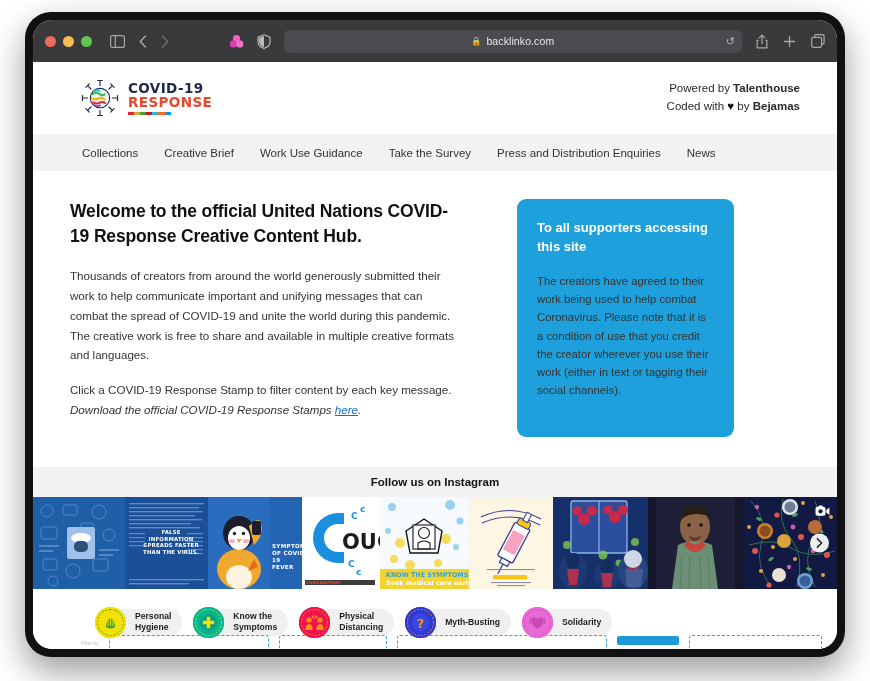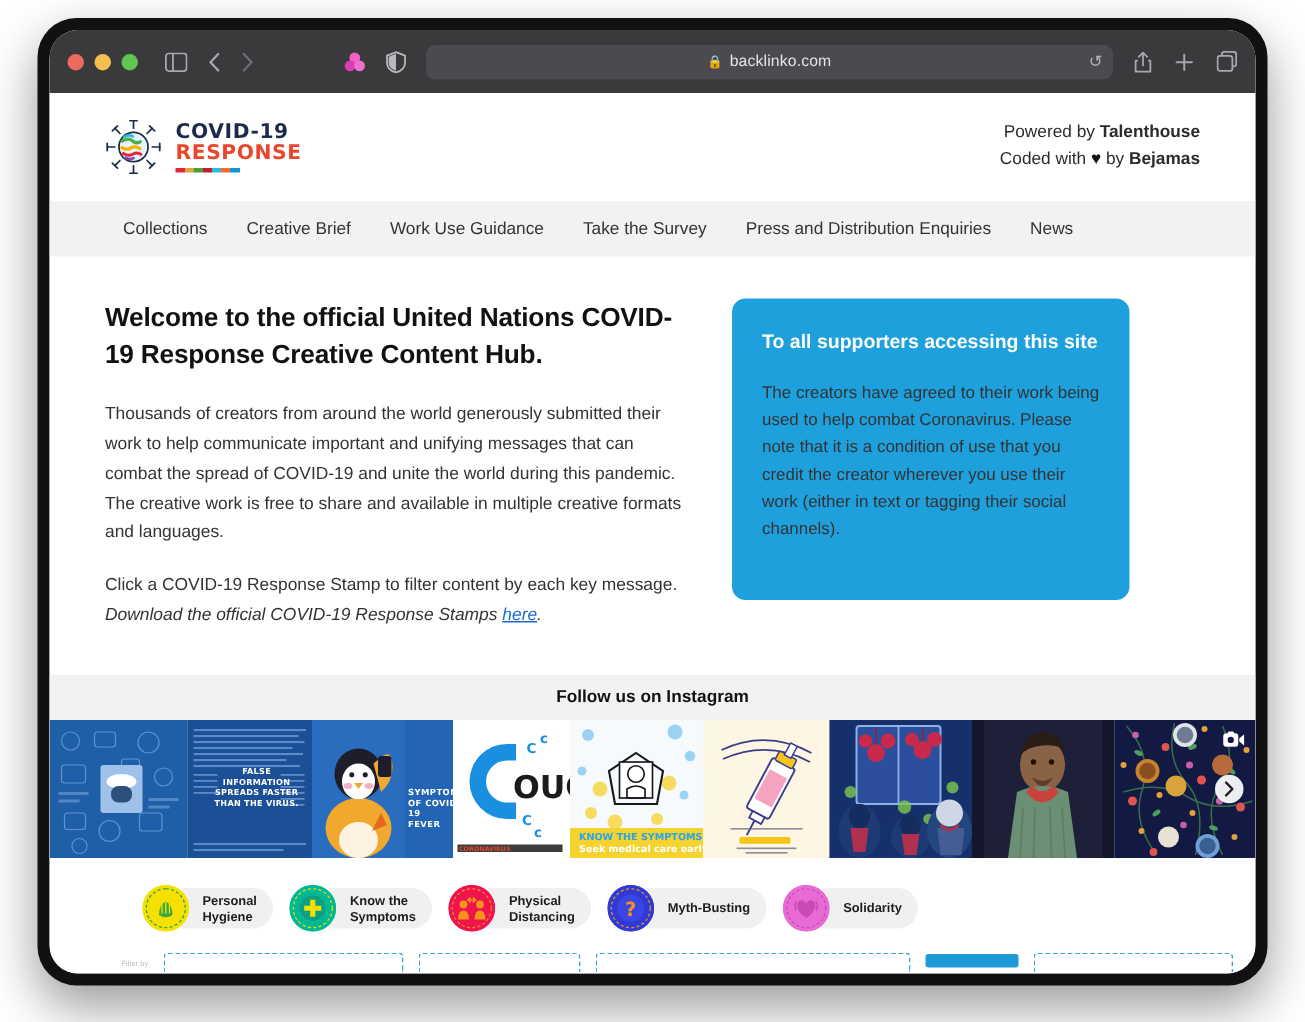--- a/index.html
+++ b/index.html
@@ -85,21 +85,21 @@
     overflow: hidden;
     position: relative;
   }
 
   
   .site-header {
     height: 72px;
     display: flex;
     align-items: center;
     justify-content: space-between;
-    padding: 0 37px 0 37px;
+    padding: 0 37px 0 48px;
   }
   .logo-wrap { display: flex; align-items: center; gap: 9px; }
   .globe { width: 38px; height: 38px; position: relative; flex: 0 0 auto; }
   .logo-txt { line-height: 1; }
   .logo-c19 {
     font-size: 13.5px; font-weight: 700; color: #1b2a4a;
     letter-spacing: .4px; font-family: "DejaVu Sans", sans-serif;
   }
   .logo-resp {
     font-size: 13.5px; font-weight: 700; color: #e8472c;
@@ -130,21 +130,21 @@
     font-size: 11.5px;
     color: #333;
     text-decoration: none;
     white-space: nowrap;
   }
 
   
   .hero {
     display: flex;
     padding: 28px 37px 30px 37px;
-    gap: 26px;
+    gap: 15px;
     align-items: flex-start;
   }
   .hero-left { width: 392px; flex: 0 0 auto; }
   .hero h1 {
     font-size: 17.5px;
     font-weight: 700;
     color: #111;
     line-height: 1.42;
     letter-spacing: -.15px;
     margin-bottom: 17px;
@@ -153,26 +153,27 @@
     font-size: 11.6px;
     color: #333;
     line-height: 1.72;
     margin-bottom: 15px;
   }
   .hero p.last { margin-bottom: 0; }
   .hero .ital { font-style: italic; }
   .hero a.here { color: #1a6bd6; font-style: italic; text-decoration: underline; }
 
   .callout {
-    width: 265px;
+    width: 217px;
     flex: 0 0 auto;
     background: #1da0dc;
     border-radius: 9px;
     padding: 20px 20px 22px 20px;
     color: #ffffff;
+    margin-left: 40px;
   }
   .callout h2 {
     font-size: 13px;
     font-weight: 700;
     line-height: 1.45;
     margin-bottom: 15px;
   }
   .callout p {
     font-size: 11.3px;
     line-height: 1.62;

